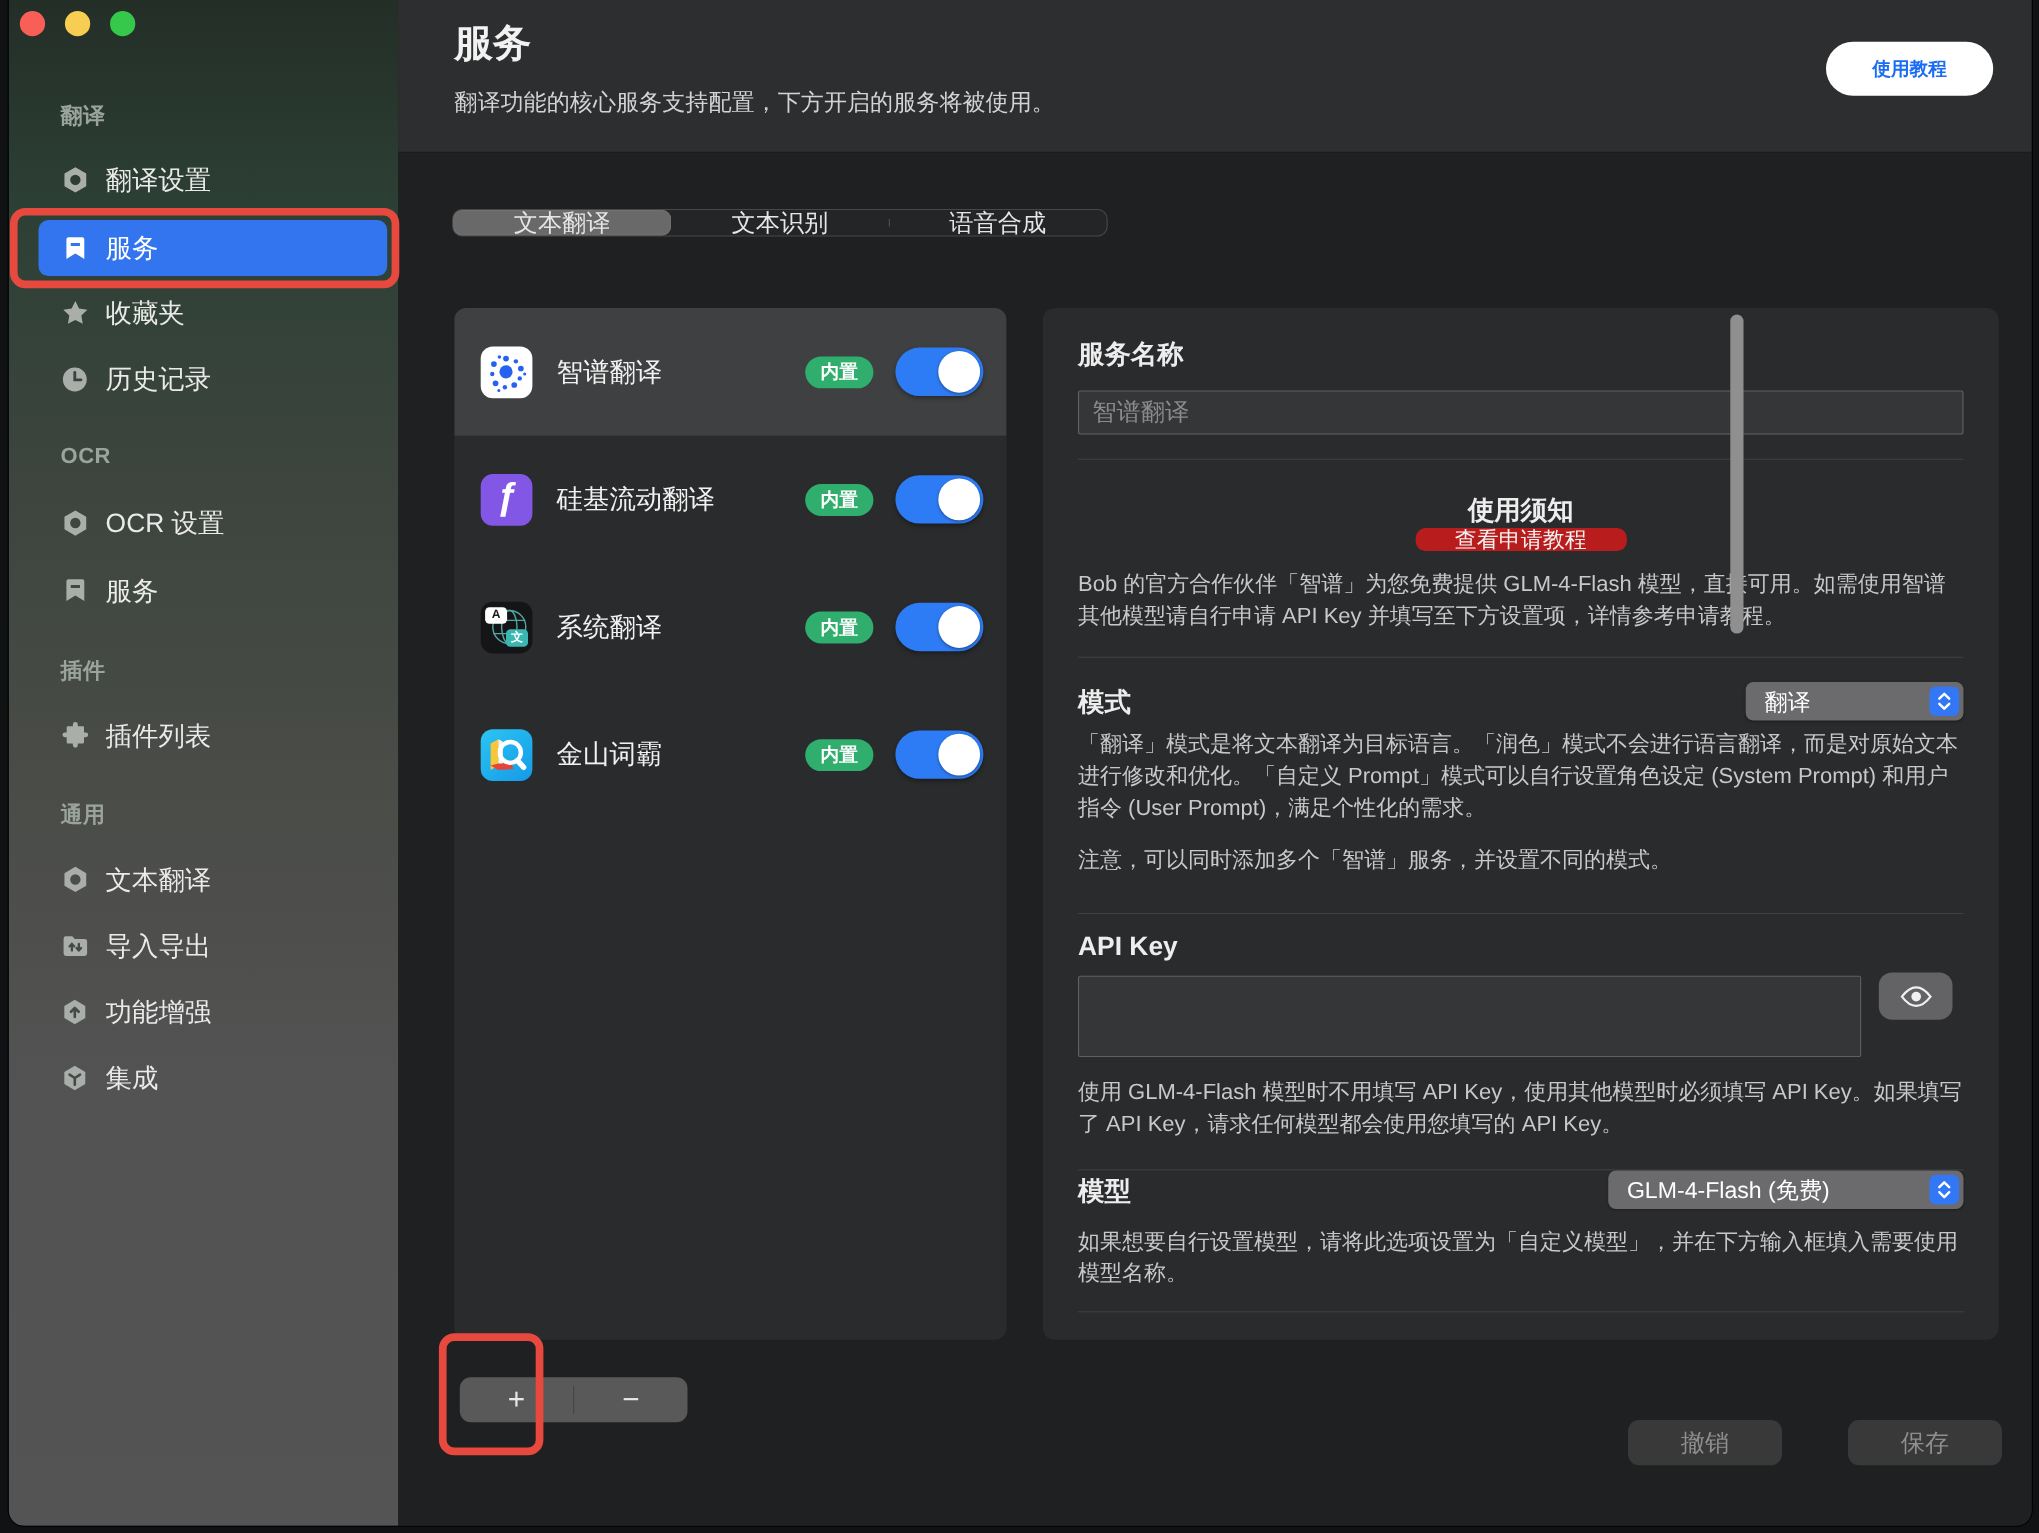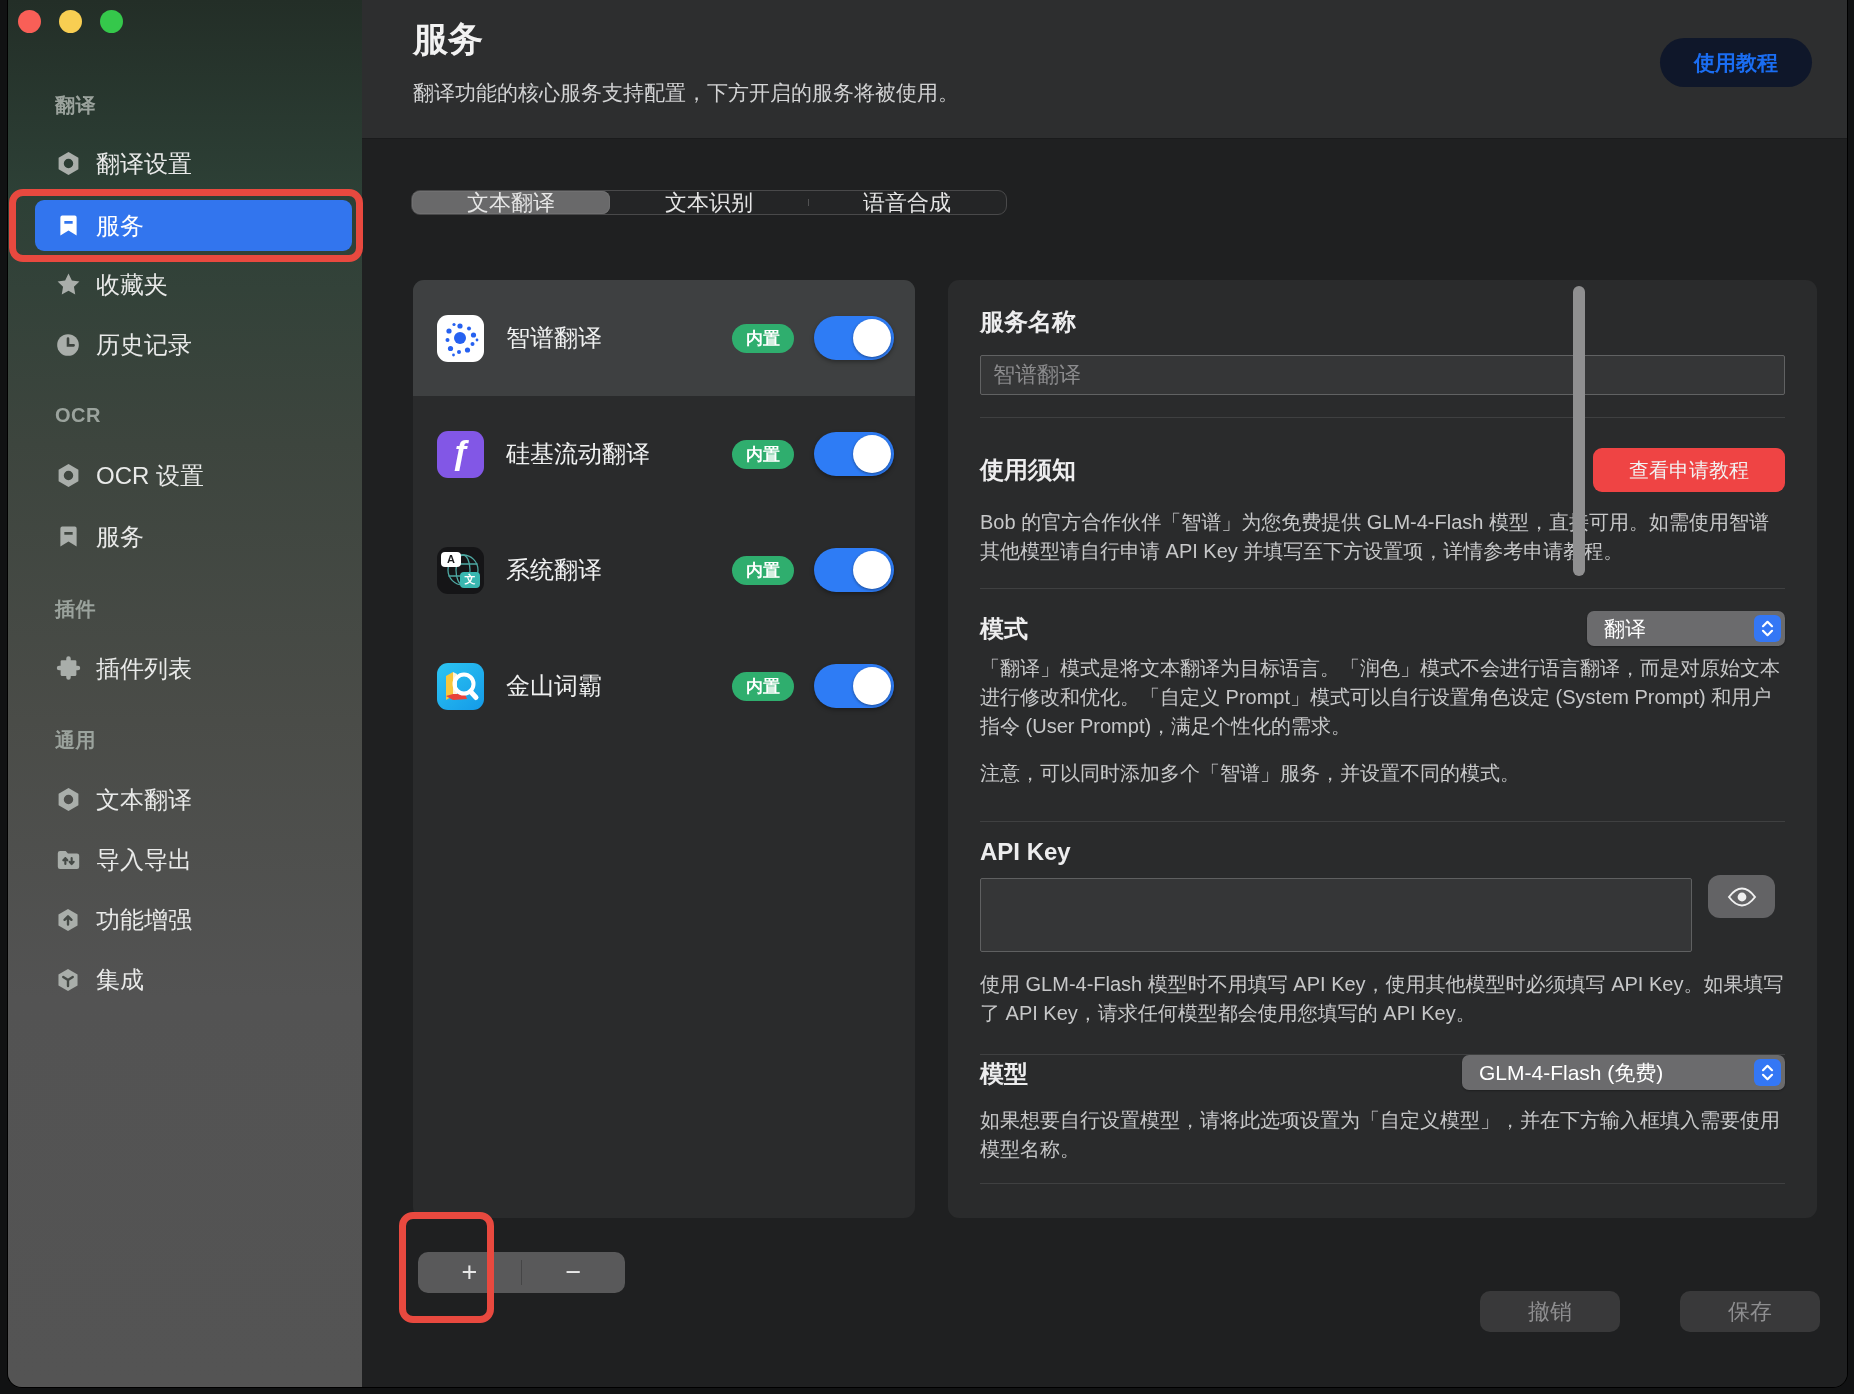--- a/index.html
+++ b/index.html
@@ -19,22 +19,22 @@
   .srow{position:absolute;left:27px;width:317px;height:51px;border-radius:9px;display:flex;align-items:center;cursor:default;}
   .srow .sicon{width:30px;height:30px;margin-left:18px;display:flex;align-items:center;justify-content:center;color:#a9aeaa;flex:0 0 auto;}
   .srow .slabel{margin-left:13px;font-size:24px;color:#e9eae9;font-weight:400;white-space:nowrap;}
   .srow.selected{background:#3275ee;}
   .srow.selected .sicon{color:#ffffff;}
   .srow.selected .slabel{color:#ffffff;font-weight:500;}
   
   .hdr{position:absolute;left:354px;top:0;width:1485px;height:138px;background:#2d2e2f;border-bottom:1px solid #1a1b1c;}
   .hdr .title{position:absolute;left:51px;top:16px;font-size:35px;font-weight:700;color:#f2f2f2;}
   .hdr .subtitle{position:absolute;left:51px;top:79px;font-size:21px;color:#d2d3d4;}
-  .tutorial-btn{position:absolute;left:1298px;top:38px;width:152px;height:49px;border-radius:25px;background:#0f172a;
-                display:flex;align-items:center;justify-content:center;font-size:21px;font-weight:600;color:#1a6df2;cursor:pointer;}
+  .tutorial-btn{position:absolute;left:1298px;top:38px;width:152px;height:49px;border-radius:25px;background:#ffffff;
+                display:flex;align-items:center;justify-content:center;font-size:17px;font-weight:600;color:#1a6df2;cursor:pointer;}
   
   .main{position:absolute;left:354px;top:139px;width:1485px;height:1248px;background:#1f2021;}
   .tabbar{position:absolute;left:49px;top:51px;width:596px;height:25px;background:#242526;border:1px solid #49494a;
           border-radius:9px;display:flex;box-sizing:border-box;}
   .tab{flex:1;display:flex;align-items:center;justify-content:center;font-size:22px;color:#e6e6e6;position:relative;cursor:pointer;}
   .tab.selected{background:#69696a;border-radius:8px;margin:0;box-shadow:0 0 0 1px #707071 inset;font-weight:500;}
   .tab.with-sep::before{content:"";position:absolute;left:0;top:8px;bottom:8px;width:1px;background:#515152;}
   
   .svc-panel{position:absolute;left:51px;top:141px;width:502px;height:938px;background:#2a2b2c;border-radius:11px;overflow:hidden;}
   .svc-row{height:116px;display:flex;align-items:center;padding:0 21px 0 24px;box-sizing:border-box;cursor:pointer;}
@@ -67,22 +67,22 @@
   .btn-save{left:1318px;}
   
   .detail{position:absolute;left:586px;top:141px;width:869px;height:938px;background:#2a2b2c;border-radius:11px;
           box-sizing:border-box;padding:26px 32px 0 32px;overflow:hidden;}
   .dlabel{font-size:24px;font-weight:600;color:#ededee;}
   .dinput{margin-top:17px;width:100%;height:40px;box-sizing:border-box;background:#353637;border:1px solid #616263;
           border-radius:2px;color:#e8e8e8;font-size:22px;padding:0 12px;outline:none;font-family:inherit;}
   .dinput::placeholder{color:#8b8b8d;}
   .ddivider{margin-top:22px;height:1px;background:#3f4041;}
   .drow{display:flex;align-items:center;justify-content:space-between;}
-  .drow.notice{margin-top:30px;}
-  .gray-btn{background:#ef4444;border-radius:9px;height:44px;padding:0 36px;display:flex;align-items:center;
+  .drow.notice{margin-top:30px;flex-direction:column;}
+  .gray-btn{background:#b91c1c;border-radius:9px;height:21px;padding:0 36px;display:flex;align-items:center;
             font-size:20px;color:#f2f2f2;font-weight:500;cursor:pointer;}
   .dtext{margin-top:16px;font-size:20px;line-height:29px;color:#c7c8c9;}
   .drow.mode{margin-top:22px;}
   .popup{background:#6b6b6d;border-radius:7px;height:35px;display:flex;align-items:center;cursor:pointer;
          box-shadow:0 1px 2px rgba(0,0,0,.3);}
   .popup .ptext{font-size:21px;color:#ffffff;font-weight:500;padding:0 14px 0 17px;flex:1;white-space:nowrap;}
   .popup .chev{width:27px;height:27px;background:#3477f5;border-radius:6px;margin-right:4px;display:flex;
                align-items:center;justify-content:center;flex:0 0 auto;}
   .popup.mode-popup{width:198px;}
   .popup.model-popup{min-width:323px;}

